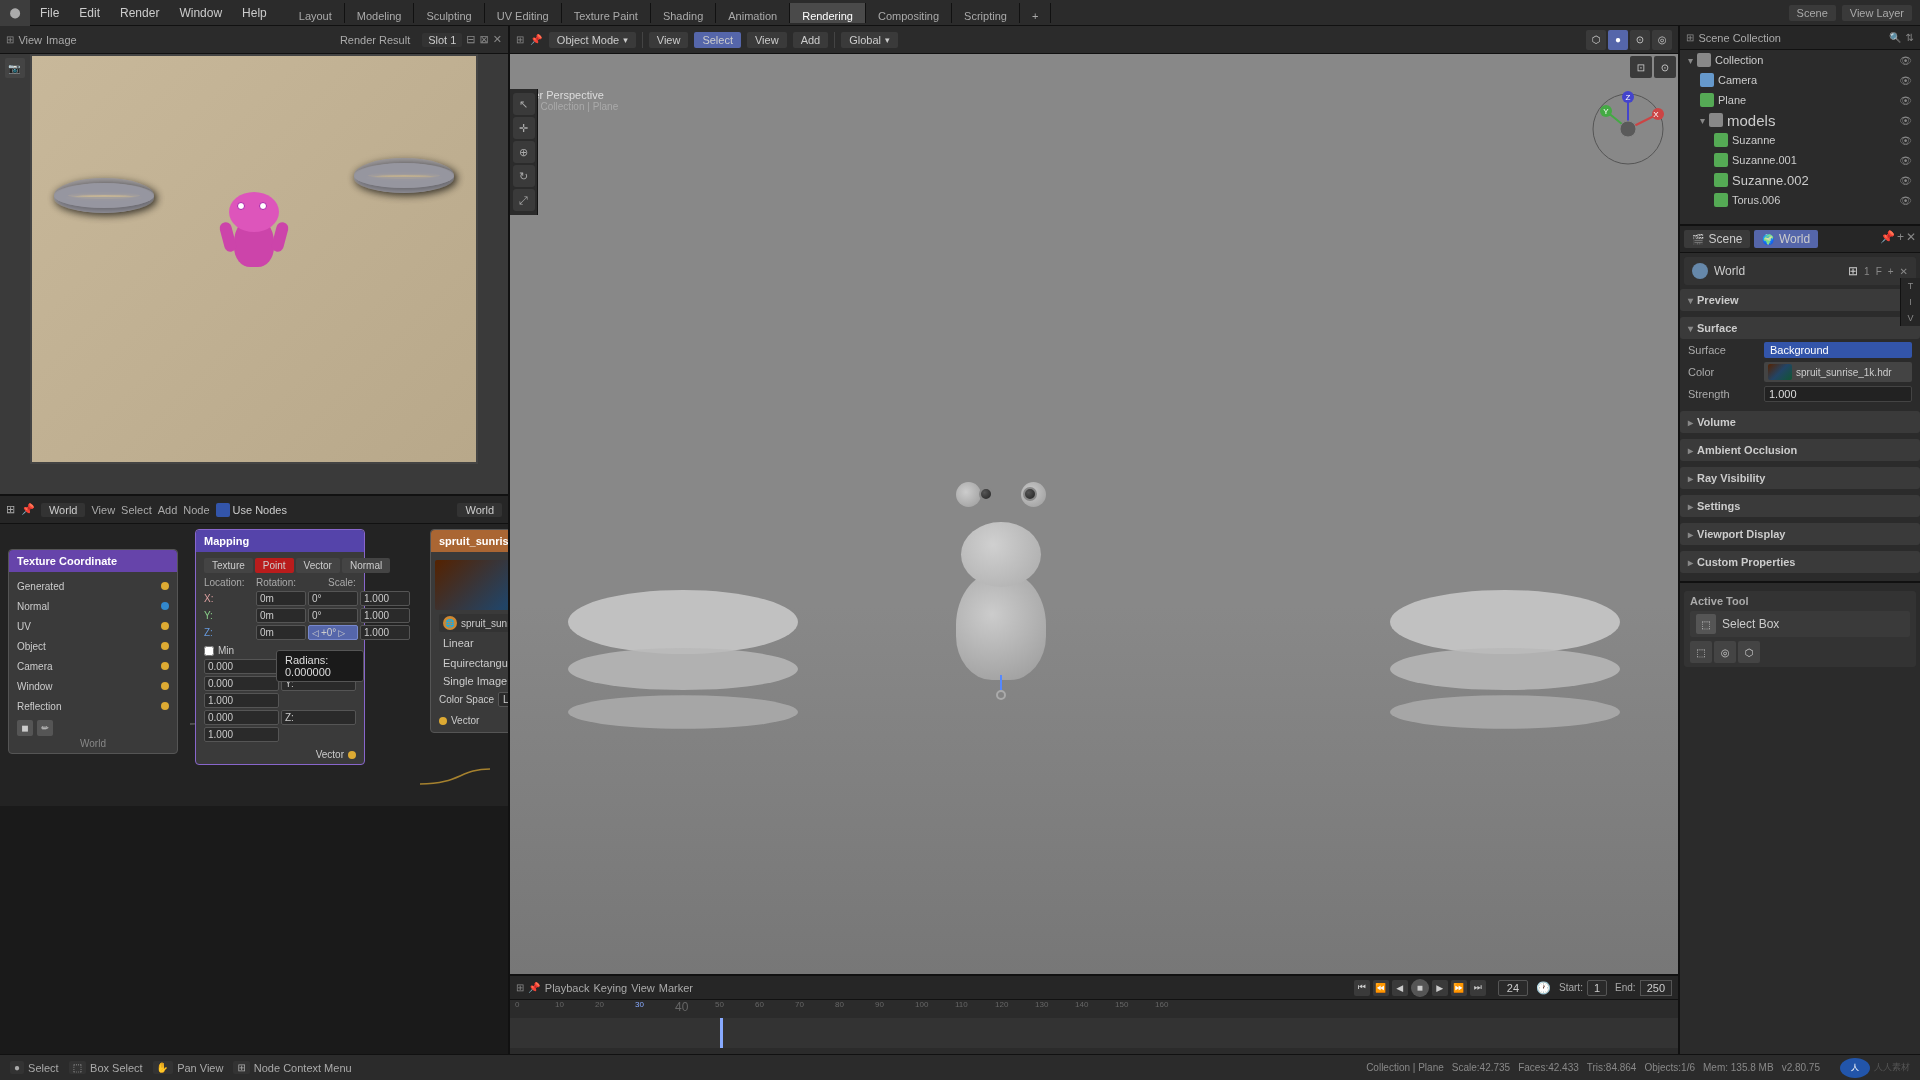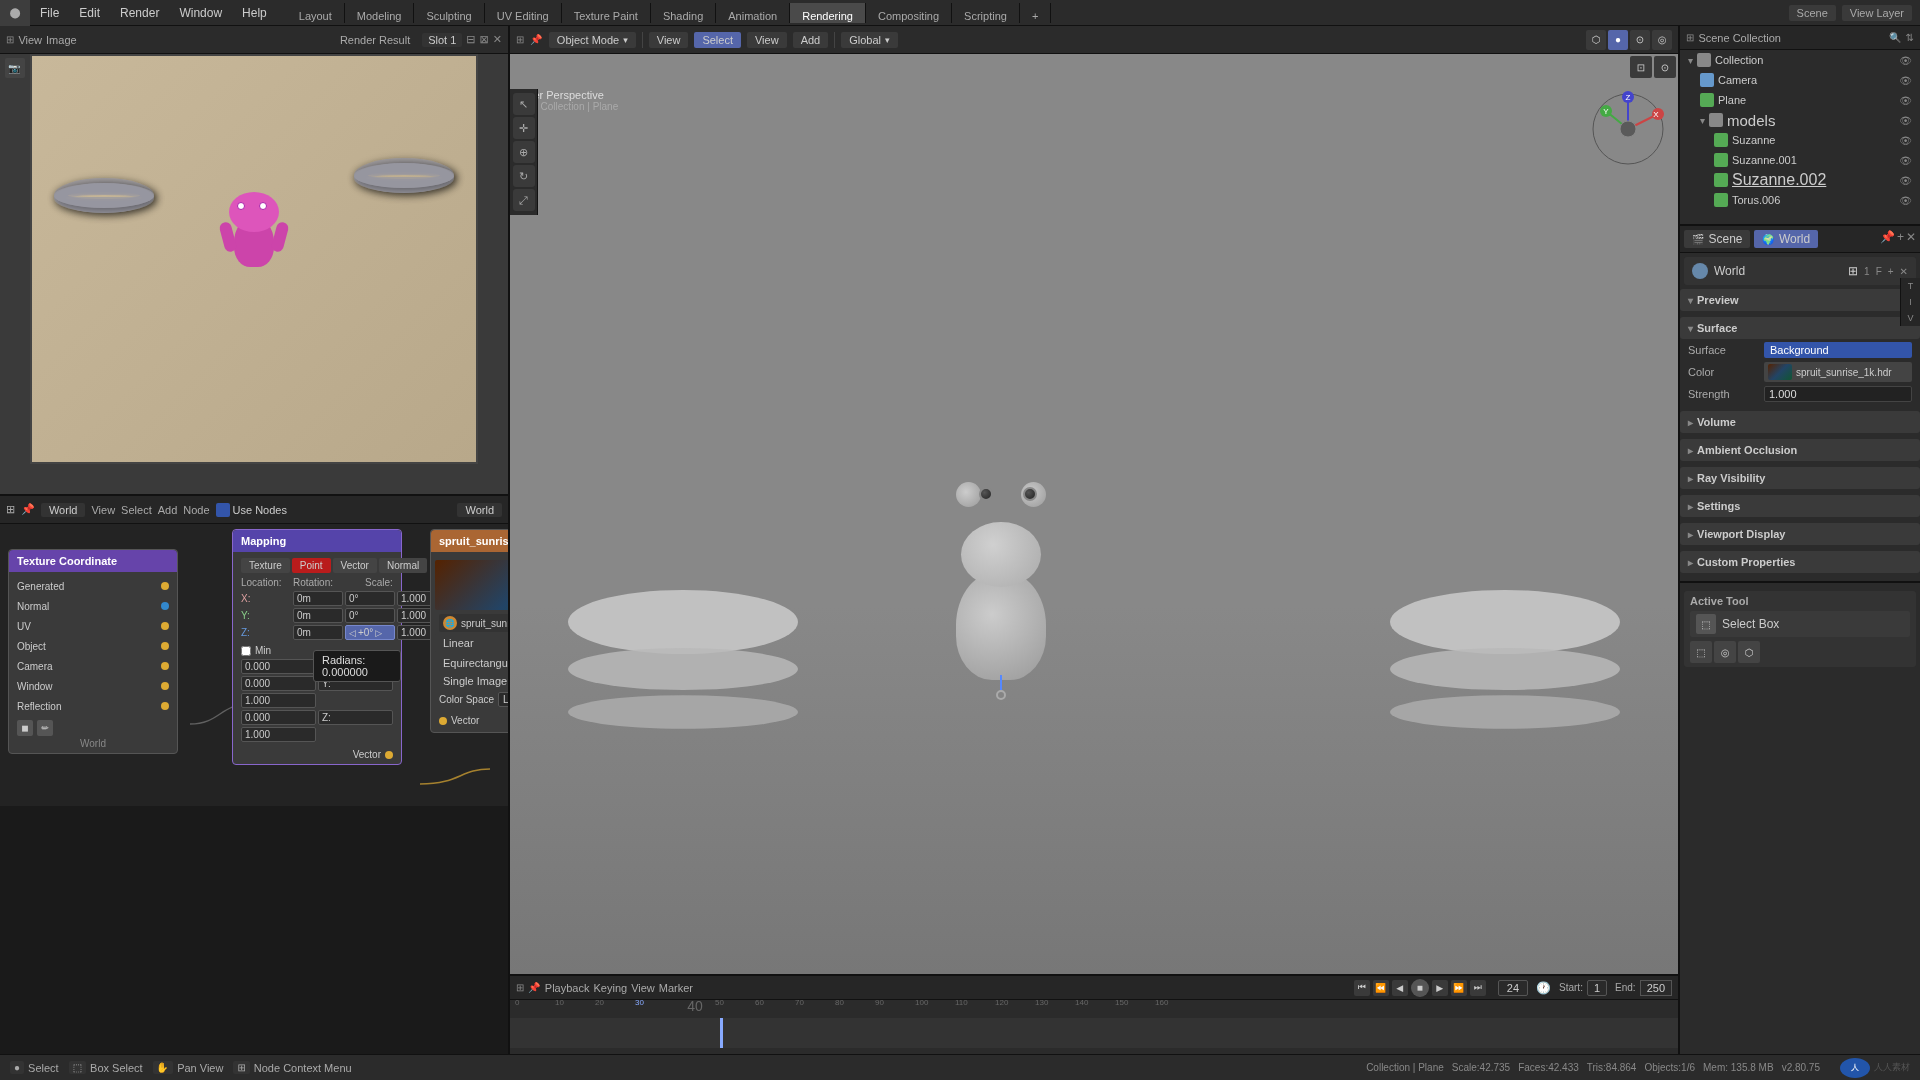--- a/index.html
+++ b/index.html
@@ -749,21 +749,21 @@
             </div>
 
             <div style="display:flex;gap:4px;margin-top:4px;align-items:center;">
               <div style="width:16px;height:16px;background:#555;border-radius:2px;display:flex;align-items:center;justify-content:center;font-size:9px;cursor:pointer;">◼</div>
               <div style="width:16px;height:16px;background:#555;border-radius:2px;display:flex;align-items:center;justify-content:center;font-size:9px;cursor:pointer;">✏</div>
             </div>
             <div style="text-align:center;color:#888;font-size:10px;margin-top:2px;">World</div>
           </div>
         </div>
 
-        <div class="node-card mapping-node" style="left:195px;top:5px;width:170px;border-color:#8866cc;margin-left:37px;">
+        <div class="node-card mapping-node" style="left:195px;top:5px;width:170px;border-color:#8866cc;">
           <div class="node-card-header" style="background:#5544aa;">
             <span>Mapping</span>
           </div>
           <div style="padding:2px 4px;">
 
             <div class="mapping-tabs">
               <div class="mapping-tab">Texture</div>
               <div class="mapping-tab active">Point</div>
               <div class="mapping-tab">Vector</div>
               <div class="mapping-tab">Normal</div>
@@ -1006,21 +1006,21 @@
       </div>
 
       <div style="position:relative;height:52px;overflow:hidden;">
 
         <div style="height:16px;background:#2b2b2b;display:flex;align-items:flex-end;padding:0 0 2px 0;overflow:hidden;">
           <div style="position:absolute;left:0;right:0;display:flex;padding:0 5px;">
             <span style="font-size:8px;color:#666;min-width:40px;">0</span>
             <span style="font-size:8px;color:#666;min-width:40px;">10</span>
             <span style="font-size:8px;color:#666;min-width:40px;">20</span>
             <span style="font-size:8px;color:#666;min-width:40px;color:#88aaff;">30</span>
-            <span style="font-size:14px;color:#666;min-width:40px;text-align:center;">40</span>
+            <span style="font-size:12px;color:#666;min-width:40px;">40</span>
             <span style="font-size:8px;color:#666;min-width:40px;">50</span>
             <span style="font-size:8px;color:#666;min-width:40px;">60</span>
             <span style="font-size:8px;color:#666;min-width:40px;">70</span>
             <span style="font-size:8px;color:#666;min-width:40px;">80</span>
             <span style="font-size:8px;color:#666;min-width:40px;">90</span>
             <span style="font-size:8px;color:#666;min-width:40px;">100</span>
             <span style="font-size:8px;color:#666;min-width:40px;">110</span>
             <span style="font-size:8px;color:#666;min-width:40px;">120</span>
             <span style="font-size:8px;color:#666;min-width:40px;">130</span>
             <span style="font-size:8px;color:#666;min-width:40px;">140</span>
@@ -1077,21 +1077,21 @@
         <span style="font-size:11px;">Suzanne</span>
         <span class="outliner-eye">👁</span>
       </div>
       <div class="outliner-item" style="padding-left:34px;">
         <div class="outliner-icon" style="background:#55aa55;"></div>
         <span style="font-size:11px;">Suzanne.001</span>
         <span class="outliner-eye">👁</span>
       </div>
       <div class="outliner-item" style="padding-left:34px;">
         <div class="outliner-icon" style="background:#55aa55;"></div>
-        <span style="font-size:16px;text-decoration:underline;">Suzanne.002</span>
+        <span style="font-size:13px;">Suzanne.002</span>
         <span class="outliner-eye">👁</span>
       </div>
       <div class="outliner-item" style="padding-left:34px;">
         <div class="outliner-icon" style="background:#55aa55;"></div>
         <span style="font-size:11px;">Torus.006</span>
         <span class="outliner-eye">👁</span>
       </div>
     </div>
 
     <div style="flex:1;overflow-y:auto;background:#2b2b2b;">

